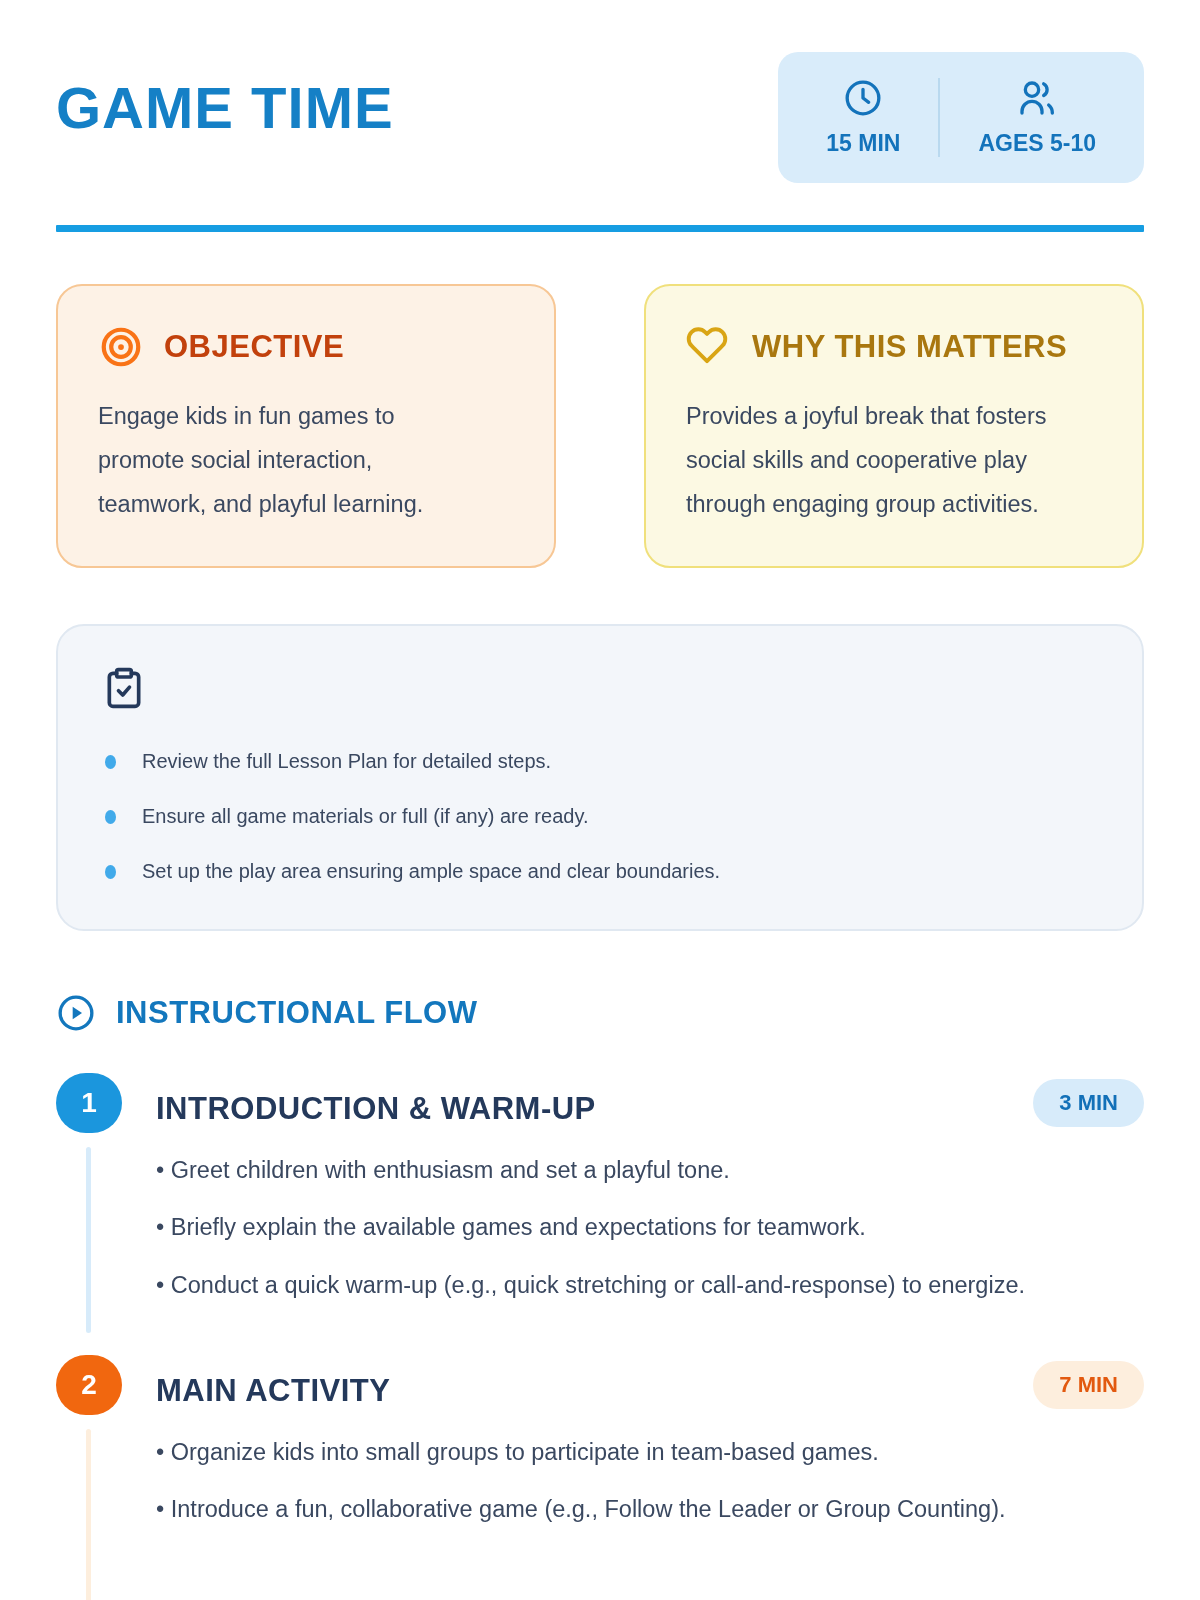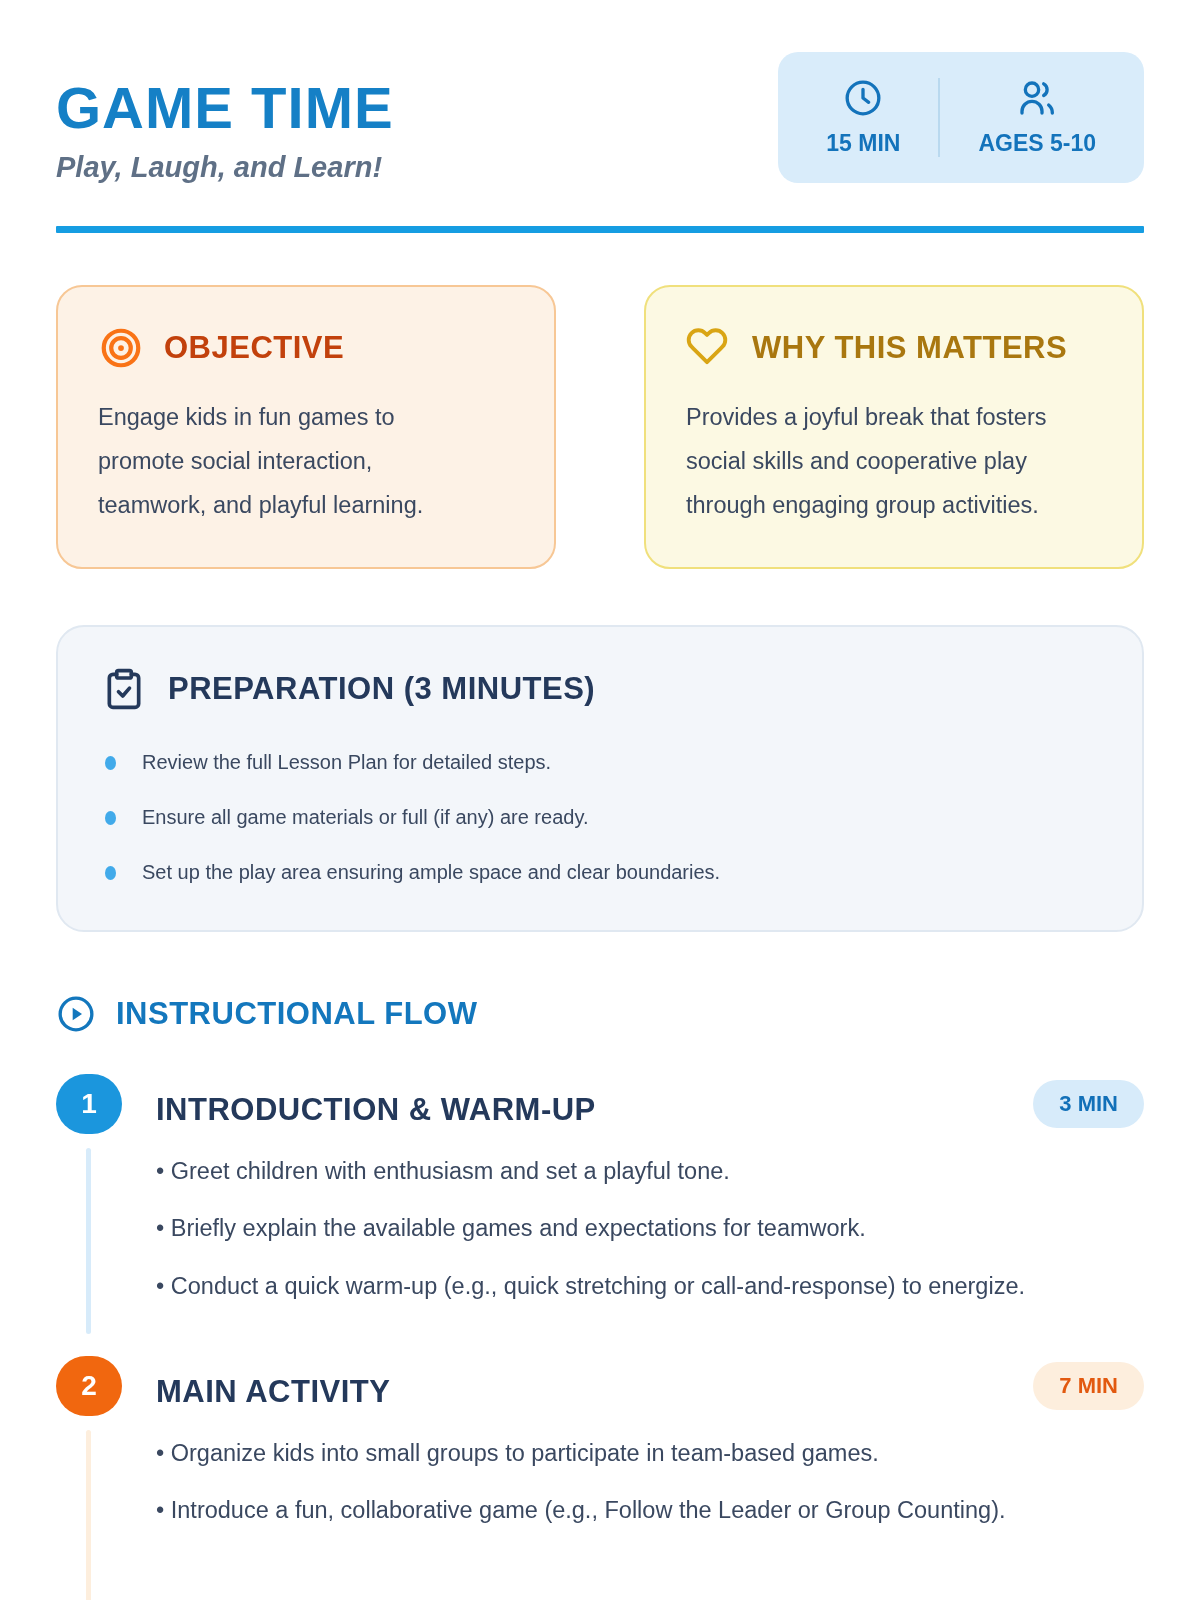--- a/index.html
+++ b/index.html
@@ -92,21 +92,20 @@
   svg { display:block; }
 </style>
 </head>
 <body>
 
 <div class="page">
 
   <header class="header">
     <div>
       <h1 class="page-title">GAME TIME</h1>
-      <div class="page-subtitle">Play, Laugh, and Learn!</div>
     </div>
     <div class="meta-badge">
       <div class="meta-item">
         <span class="meta-icon">
           <svg viewBox="0 0 24 24" width="40" height="40" fill="none" stroke="currentColor" stroke-width="2" stroke-linecap="round" stroke-linejoin="round">
               <circle cx="12" cy="12" r="9.5"></circle>
               <polyline points="12 6.8 12 12 15.4 14.6"></polyline>
             </svg>
         </span>
         <span class="meta-label">15 MIN</span>
@@ -157,21 +156,20 @@
 
   <section class="prep">
     <div class="prep-head">
       <span class="prep-icon">
         <svg viewBox="0 0 24 24" width="44" height="44" fill="none" stroke="currentColor" stroke-width="2" stroke-linecap="round" stroke-linejoin="round">
             <path d="M16 4h2a2 2 0 0 1 2 2v14a2 2 0 0 1-2 2H6a2 2 0 0 1-2-2V6a2 2 0 0 1 2-2h2"></path>
             <rect x="8" y="2" width="8" height="4" rx="1"></rect>
             <polyline points="9 13.5 11.3 15.8 15 11.5"></polyline>
           </svg>
       </span>
-      <h2 class="prep-title">PREPARATION (3 MINUTES)</h2>
     </div>
     <ul class="prep-list">
       <li>Review the full Lesson Plan for detailed steps.</li>
       <li>Ensure all game materials or full (if any) are ready.</li>
       <li>Set up the play area ensuring ample space and clear boundaries.</li>
     </ul>
   </section>
 
   <div class="flow-head">
     <span class="flow-icon">

